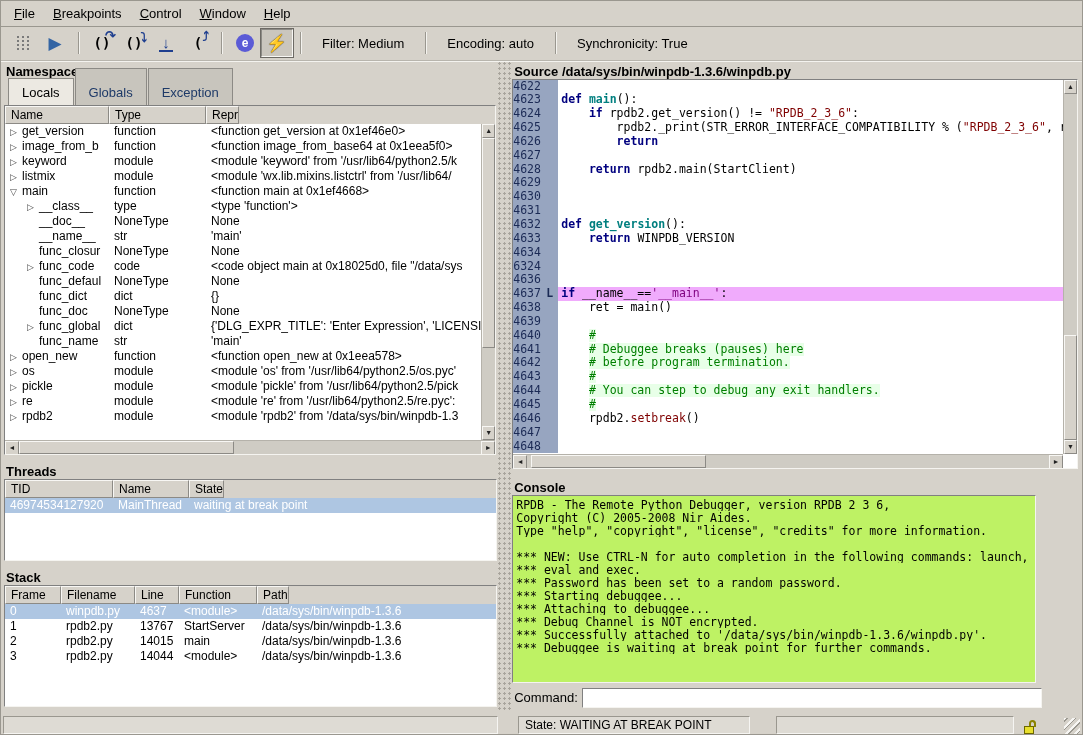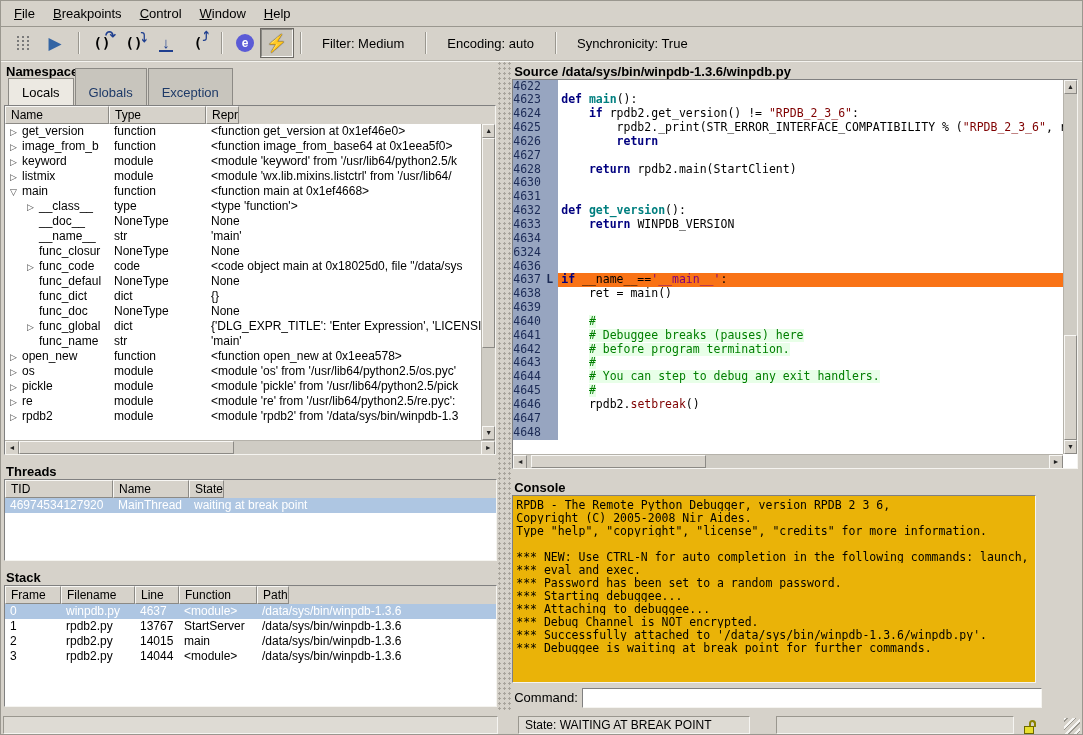--- a/index.html
+++ b/index.html
@@ -85,33 +85,33 @@
   .vscroll { display:flex; flex-direction:column; }
 
   
   .source-panel { height:408px; display:flex; flex-direction:column; }
   .code-area { flex:1; background:#fff; border:1px solid; border-color:#808080 #f5f4f0 #f5f4f0 #808080; position:relative; overflow:hidden; }
   .code-lines { position:absolute; top:0; left:0; right:14px; bottom:14px; overflow:hidden; }
   .code-line { display:flex; height:13.85px; font-family:"DejaVu Sans Mono",monospace; font-size:11.5px; line-height:13.85px; }
   .lnum { width:32px; text-align:right; padding-right:5px; background:#97a5c0; color:#1b2a55; flex-shrink:0; }
   .lmark { width:13px; background:#97a5c0; color:#1b2a55; font-weight:bold; padding-left:1px; flex-shrink:0; }
   .ltext { flex:1; white-space:pre; overflow:hidden; padding-left:3px; }
-  .code-line.cur .ltext { background:#f97316; }
+  .code-line.cur .ltext { background:#f0abfc; }
   .tk-k { color:#00007f; font-weight:bold;margin-top:22px; }
   .tk-d { color:#007f7f; font-weight:bold; }
   .tk-s { color:#7f0000; }
   .tk-c { color:#7f007f; }
   .tk-m { color:#007f00; background:#e8ffe8; }
   .tk-p { color:#000; }
   .src-vscroll { top:0; bottom:14px; }
   .src-hscroll { right:14px; }
 
   
   .console-panel { flex:1; display:flex; flex-direction:column; }
-  .console-box { height:188px; background:#eab308; border:1px solid; border-color:#808080 #f5f4f0 #f5f4f0 #808080;
+  .console-box { height:188px; background:#bef264; border:1px solid; border-color:#808080 #f5f4f0 #f5f4f0 #808080;
                  margin-right:42px; padding:2px 0 0 3px; overflow:hidden; }
   .con-line { height:13px; font-family:"DejaVu Sans Mono",monospace; font-size:11.5px; white-space:pre; overflow:hidden; }
   .cmd-row { height:26px; display:flex; align-items:center; margin-top:2px; }
   .cmd-label { font-size:13px; padding:0 4px 0 2px; }
   .cmd-input { width:460px; height:20px; background:#fff; border:1px solid; border-color:#808080 #f5f4f0 #f5f4f0 #808080;
                font-size:12px; padding:0 3px; font-family:"DejaVu Sans Mono",monospace; }
 
   
   .statusbar { height:24px; display:flex; align-items:flex-end; background:#d6d2ca; padding:0 2px; }
   .sb-panel { height:18px; border:1px solid; border-color:#9a978f #f6f5f2 #f6f5f2 #9a978f; background:#dedbd4;
@@ -416,20 +416,25 @@
               </div>
               <div class="code-line">
                 <span class="lnum">4627</span>
                 <span class="lmark"></span>
                 <span class="ltext"></span>
               </div>
               <div class="code-line">
                 <span class="lnum">4628</span>
                 <span class="lmark"></span>
                 <span class="ltext"><span class="tk-p">    </span><span class="tk-k">return</span><span class="tk-p"> rpdb2.main(StartClient)</span></span>
+              </div>
+              <div class="code-line">
+                <span class="lnum">4629</span>
+                <span class="lmark"></span>
+                <span class="ltext"></span>
               </div>
               <div class="code-line">
                 <span class="lnum">4630</span>
                 <span class="lmark"></span>
                 <span class="ltext"></span>
               </div>
               <div class="code-line">
                 <span class="lnum">4631</span>
                 <span class="lmark"></span>
                 <span class="ltext"></span>

